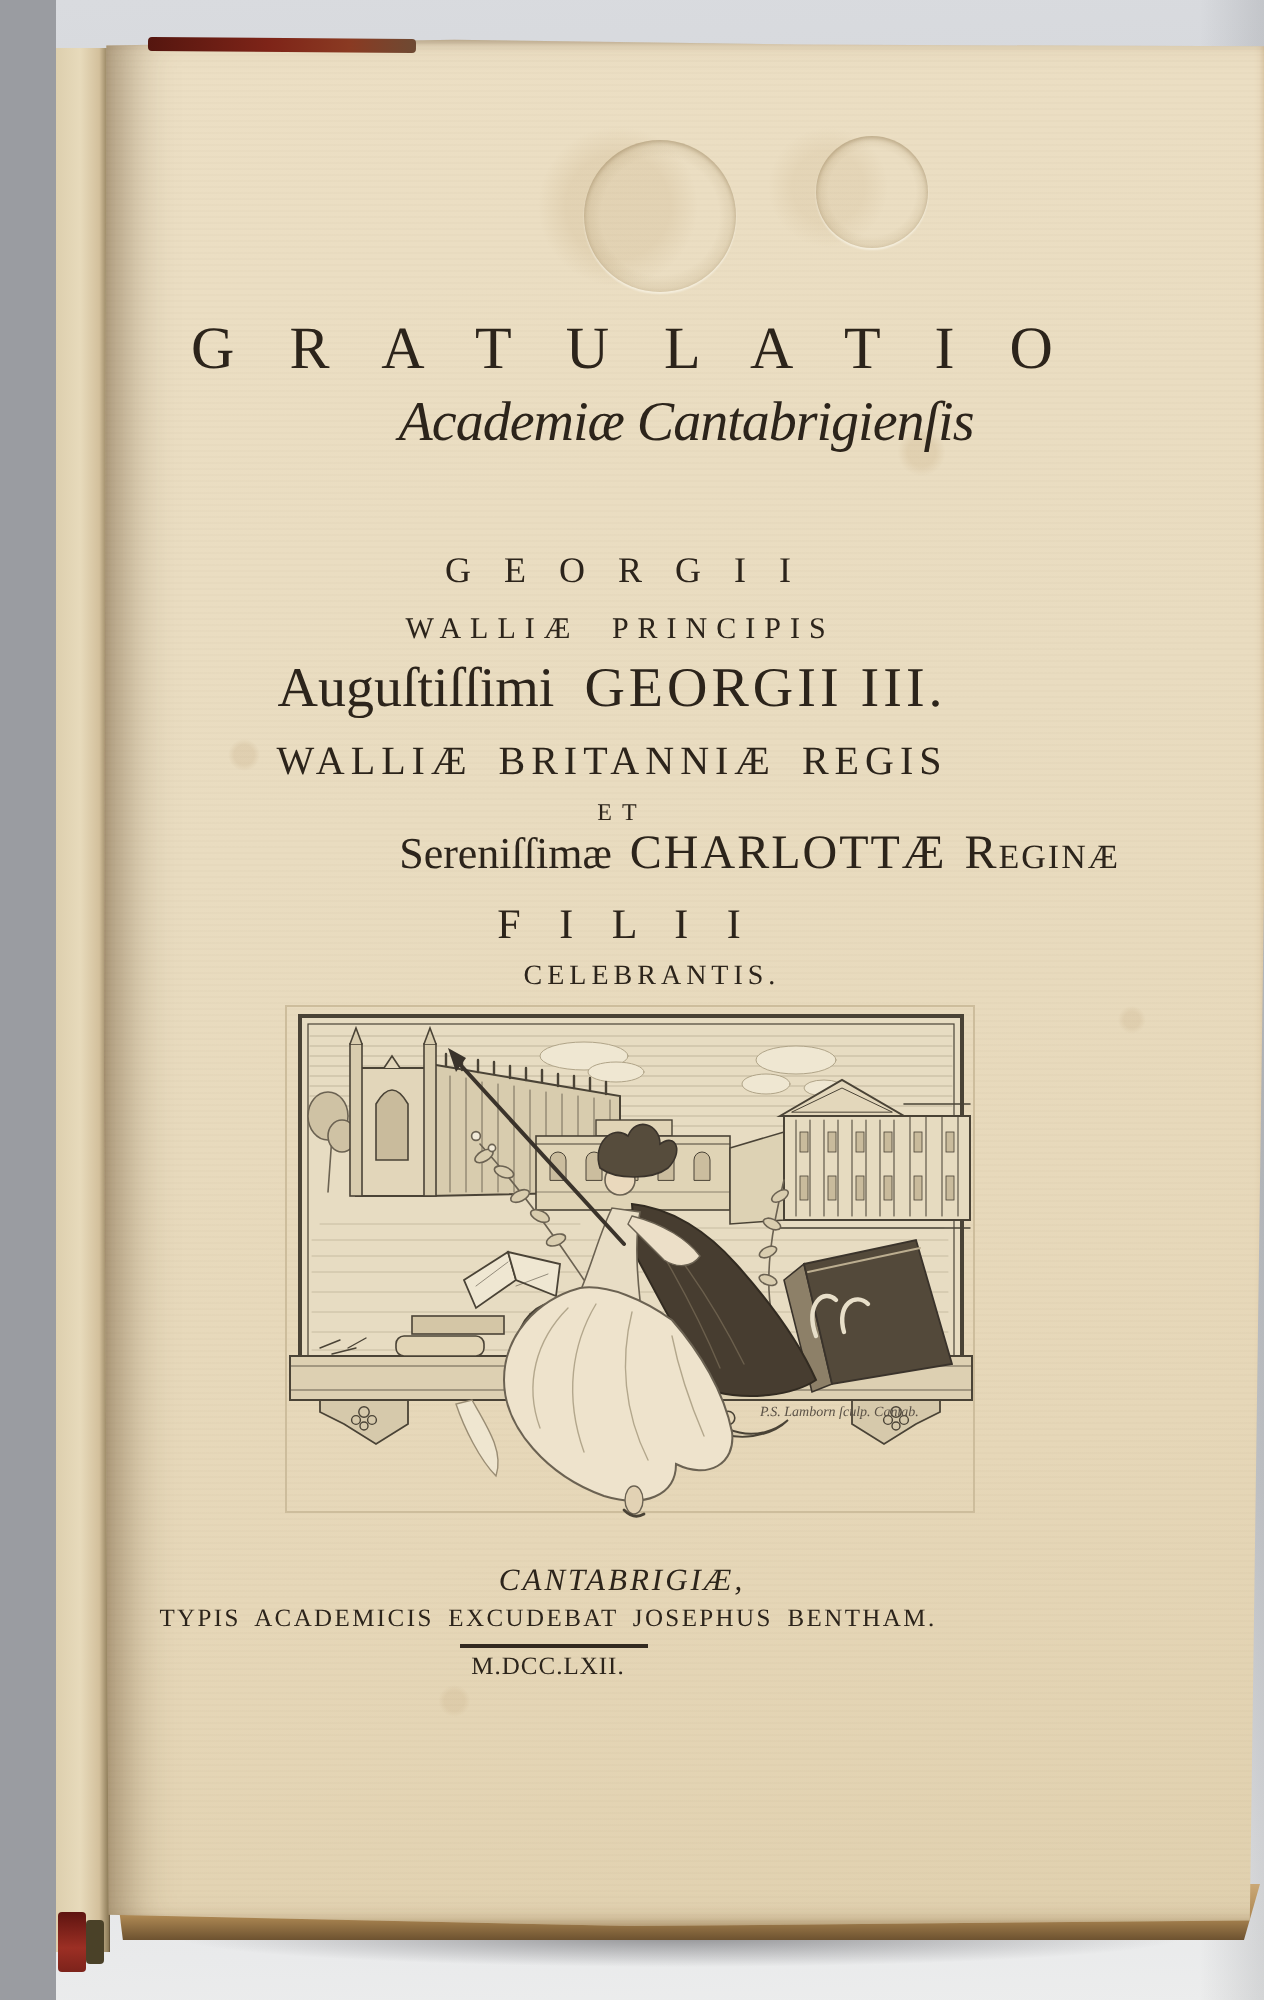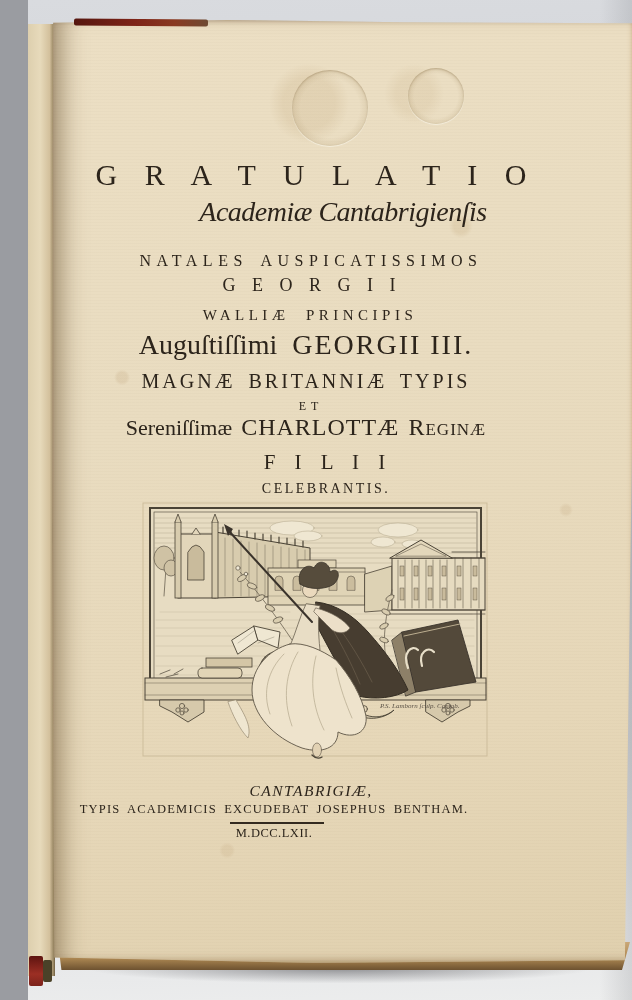--- a/index.html
+++ b/index.html
@@ -61,39 +61,38 @@
 
   <div class="page">
 
     <div class="stamp" style="left:240px;top:52px;width:76px;height:76px;"></div>
     <div class="stamp" style="left:356px;top:50px;width:56px;height:56px;"></div>
 
     <div class="line" style="top:140px;font-size:30px;letter-spacing:10px;padding-left:10px;">G R A T U L A T I O</div>
 
     <div class="line it" style="top:178px;font-size:28px;letter-spacing:-0.5px;">Academiæ Cantabrigienſis</div>
 
-    <div class="line" style="top:234px;font-size:16px;letter-spacing:5.5px;padding-left:5px;word-spacing:4px;">NATALES AUSPICATISSIMOS</div>
 
     <div class="line" style="top:257px;font-size:18px;letter-spacing:6px;padding-left:6px;">G E O R G I I</div>
 
     <div class="line" style="top:311px;font-size:28px;">
       <span>Auguſtiſſimi</span><span style="display:inline-block;width:15px;"></span><span style="letter-spacing:2px;">GEORGII III.</span>
     </div>
 
     <div class="line" style="top:289px;font-size:15px;letter-spacing:4.5px;padding-left:4px;word-spacing:8px;">WALLIÆ PRINCIPIS</div>
 
-    <div class="line" style="top:352px;font-size:20px;letter-spacing:3px;word-spacing:5px;">MAGNÆ BRITANNIÆ TYPIS</div>
+    <div class="line" style="top:352px;font-size:20px;letter-spacing:3px;word-spacing:5px;">WALLIÆ BRITANNIÆ REGIS</div>
 
     <div class="line" style="top:381px;font-size:12px;letter-spacing:5px;padding-left:5px;">ET</div>
 
-    <div class="line" style="top:396px;font-size:24px;">
+    <div class="line" style="top:396px;font-size:24px;text-align:right;">
       <span style="font-size:22px;">Sereniſſimæ</span><span style="display:inline-block;width:9px;"></span><span style="letter-spacing:1px;">CHARLOTTÆ</span><span style="display:inline-block;width:9px;"></span><span class="sc" style="letter-spacing:1px;">Reginæ</span>
     </div>
 
-    <div class="line" style="top:432px;font-size:21px;letter-spacing:7px;padding-left:22px;">F I L I I</div>
+    <div class="line" style="top:432px;font-size:21px;letter-spacing:7px;padding-left:7px;">F I L I I</div>
 
     <div class="line" style="top:463px;font-size:14px;letter-spacing:2.5px;padding-left:20px;">CELEBRANTIS.</div>
 
     <svg style="position:absolute;left:88px;top:482px;" width="350" height="262" viewBox="0 0 350 262">
       <g stroke-linecap="round">
 
         <rect x="3" y="3" width="344" height="253" fill="none" stroke="#cdbd9c" stroke-width="1"></rect>
 
         <rect x="10" y="8" width="331" height="180" fill="#e7dcc2" stroke="#4a4336" stroke-width="2"></rect>
         <rect x="14" y="12" width="323" height="172" fill="none" stroke="#4a4336" stroke-width="0.6"></rect>

